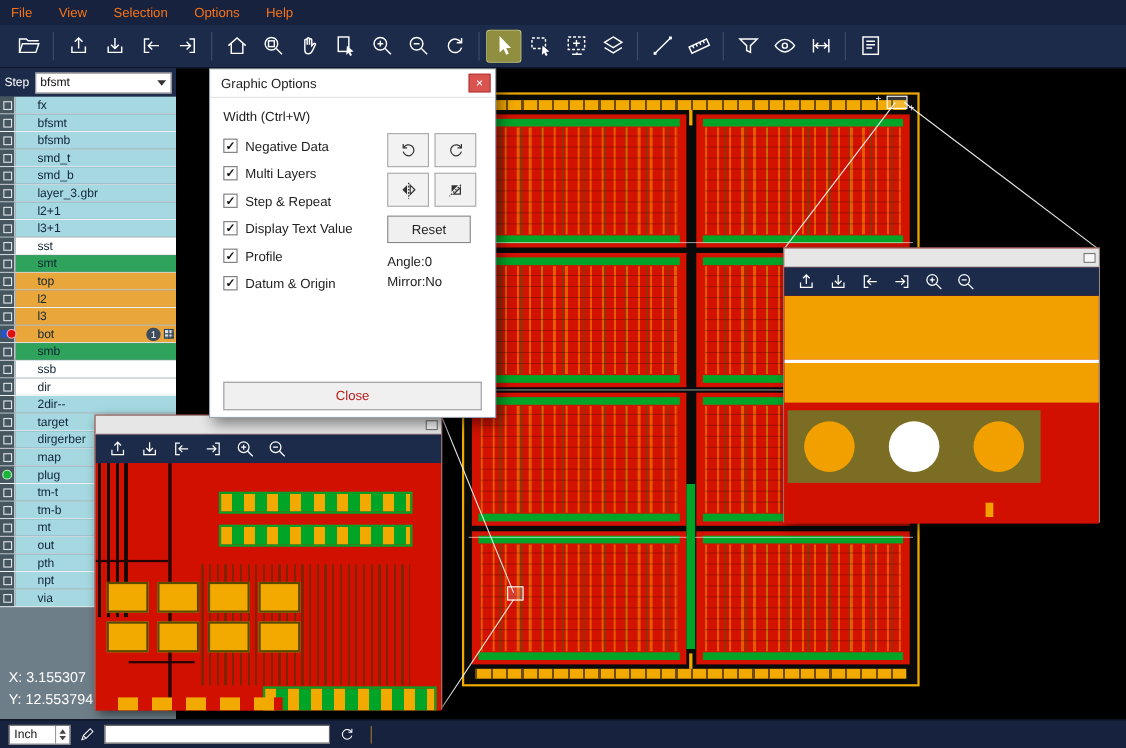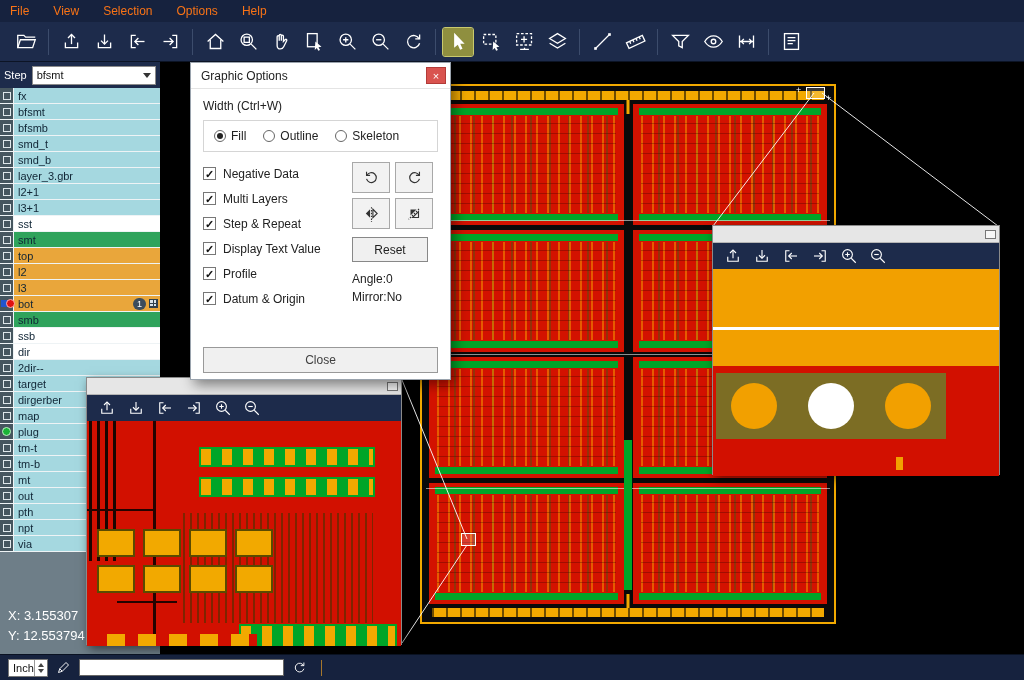--- a/index.html
+++ b/index.html
@@ -27,21 +27,21 @@
 .step-select{flex:1;height:19px;background:#fff;border:1px solid #8a8a8a;display:flex;align-items:center;justify-content:space-between;padding:0 4px;font-size:11px;color:#111;cursor:pointer;}
 .step-caret{width:0;height:0;border-left:4px solid transparent;border-right:4px solid transparent;border-top:5px solid #333;}
 .layer-list{background:#5d6d77;}
 .layer-row{display:flex;height:16px;border-bottom:1px solid #eef3f5;cursor:pointer;}
 .cell-check{width:14px;background:#46565f;position:relative;display:flex;align-items:center;justify-content:center;border-right:1px solid #eef3f5;}
 .cb{width:8px;height:8px;border:1px solid #dfe7ea;}
 .cb-square{position:absolute;left:1px;top:4px;width:7px;height:7px;background:#2255cc;}
 .dot{width:9px;height:9px;border-radius:50%;}
 .dot.red{position:absolute;left:6px;top:3px;background:#e01010;border:1px solid #ffb0b0;}
 .dot.green{background:#19b437;border:1px solid #bff3c8;}
-.layer-name{flex:1;font-size:11px;padding-left:4px;color:#102535;display:flex;align-items:center;gap:3px;overflow:hidden;justify-content:center;}
+.layer-name{flex:1;font-size:11px;padding-left:20px;color:#102535;display:flex;align-items:center;gap:3px;overflow:hidden;justify-content:center;}
 .lbl{flex:1;white-space:nowrap;}
 .lc-cyan{background:#a5d8e0;} .lc-green{background:#2fa35c;} .lc-orange{background:#e9a63b;} .lc-white{background:#fff;}
 .badge{min-width:13px;height:12px;border-radius:7px;background:#3c4c5c;color:#fff;font-size:9px;display:flex;align-items:center;justify-content:center;padding:0 2px;}
 .grid-ico{width:9px;height:9px;margin-right:2px;background:
   linear-gradient(#30404c,#30404c) 0 3px/9px 1px no-repeat,
   linear-gradient(#30404c,#30404c) 0 6px/9px 1px no-repeat,
   linear-gradient(#30404c,#30404c) 3px 0/1px 9px no-repeat,
   linear-gradient(#30404c,#30404c) 6px 0/1px 9px no-repeat,
   #d8e2e8;border:1px solid #30404c;}
 .xy{position:absolute;left:8px;bottom:8px;color:#fff;font-size:13px;line-height:20px;}
@@ -126,25 +126,25 @@
 .check-row{display:flex;align-items:center;gap:7px;height:25px;cursor:pointer;}
 .checkbox{width:13px;height:13px;border:1px solid #777;background:#fff;font-size:11px;line-height:12px;text-align:center;color:#111;font-weight:bold;}
 .dlg-right{width:86px;padding-top:1px;}
 .dlg-tools{display:grid;grid-template-columns:38px 38px;grid-template-rows:31px 31px;gap:5px;}
 .dlg-tool{background:#f2f2f2;border:1px solid #a8a8a8;display:flex;align-items:center;justify-content:center;color:#333;}
 .dlg-tool svg{width:17px;height:17px;stroke:#333;fill:none;stroke-width:1.6;}
 .dlg-tool.cw svg{transform:scaleX(-1);}
 .dlg-tool.md svg{transform:rotate(45deg);}
 .reset-btn{width:76px;height:25px;margin-top:8px;background:#f0f0f0;border:1px solid #888;font-size:12px;color:#222;}
 .dlg-angle{margin-top:10px;} .dlg-mirror{margin-top:4px;}
-.close-btn{position:absolute;left:12px;right:12px;bottom:8px;height:26px;background:#f0f0f0;border:1px solid #999;font-size:12px;color:#404040;}
+.close-btn{position:absolute;left:12px;right:12px;bottom:8px;height:26px;background:#f0f0f0;border:1px solid #999;font-size:12px;color:#b91c1c;}
 
 
 .statusbar{position:absolute;left:0;bottom:0;width:1024px;height:26px;background:#16223e;display:flex;align-items:center;gap:8px;padding:0 8px;z-index:10;border-top:1px solid #0a1222;}
-.unit-box{width:40px;height:18px;background:#fff;border:1px solid #777;display:flex;cursor:pointer;}
+.unit-box{width:56px;height:18px;background:#fff;border:1px solid #777;display:flex;cursor:pointer;}
 .unit-text{flex:1;font-size:11px;color:#111;padding:2px 0 0 4px;}
 .unit-spin{width:13px;border-left:1px solid #999;display:flex;flex-direction:column;align-items:center;justify-content:center;gap:2px;}
 .spin-up{width:0;height:0;border-left:3px solid transparent;border-right:3px solid transparent;border-bottom:4px solid #444;}
 .spin-down{width:0;height:0;border-left:3px solid transparent;border-right:3px solid transparent;border-top:4px solid #444;}
 .sb-ico{display:flex;color:#fff;}
 .sb-ico svg{width:15px;height:15px;stroke:#fff;fill:none;stroke-width:1.5;}
 .cmd-input{width:205px;height:17px;background:#fff;border:1px solid #666;font-size:11px;padding:0 4px;color:#111;}
 .sb-sep{width:1px;height:16px;background:rgba(245,166,35,.65);margin-left:6px;}
 .status-text{color:#f5a623;font-size:13px;white-space:nowrap;}
 </style>
@@ -558,34 +558,20 @@
     </div>
   </div>
 
   <div class="dialog">
     <div class="dlg-title">
       <span>Graphic Options</span>
       <button class="dlg-close">×</button>
     </div>
     <div class="dlg-body">
       <div class="dlg-width-label">Width (Ctrl+W)</div>
-      <div class="radio-group">
-          <label class="radio-row">
-            <span class="radio on"></span>
-            <span class="rlbl">Fill</span>
-          </label>
-          <label class="radio-row">
-            <span class="radio"></span>
-            <span class="rlbl">Outline</span>
-          </label>
-          <label class="radio-row">
-            <span class="radio"></span>
-            <span class="rlbl">Skeleton</span>
-          </label>
-        </div>
       <div class="dlg-main">
         <div class="dlg-checks">
             <label class="check-row">
               <span class="checkbox on">✓</span>
               <span class="clbl">Negative Data</span>
             </label>
             <label class="check-row">
               <span class="checkbox on">✓</span>
               <span class="clbl">Multi Layers</span>
             </label>

